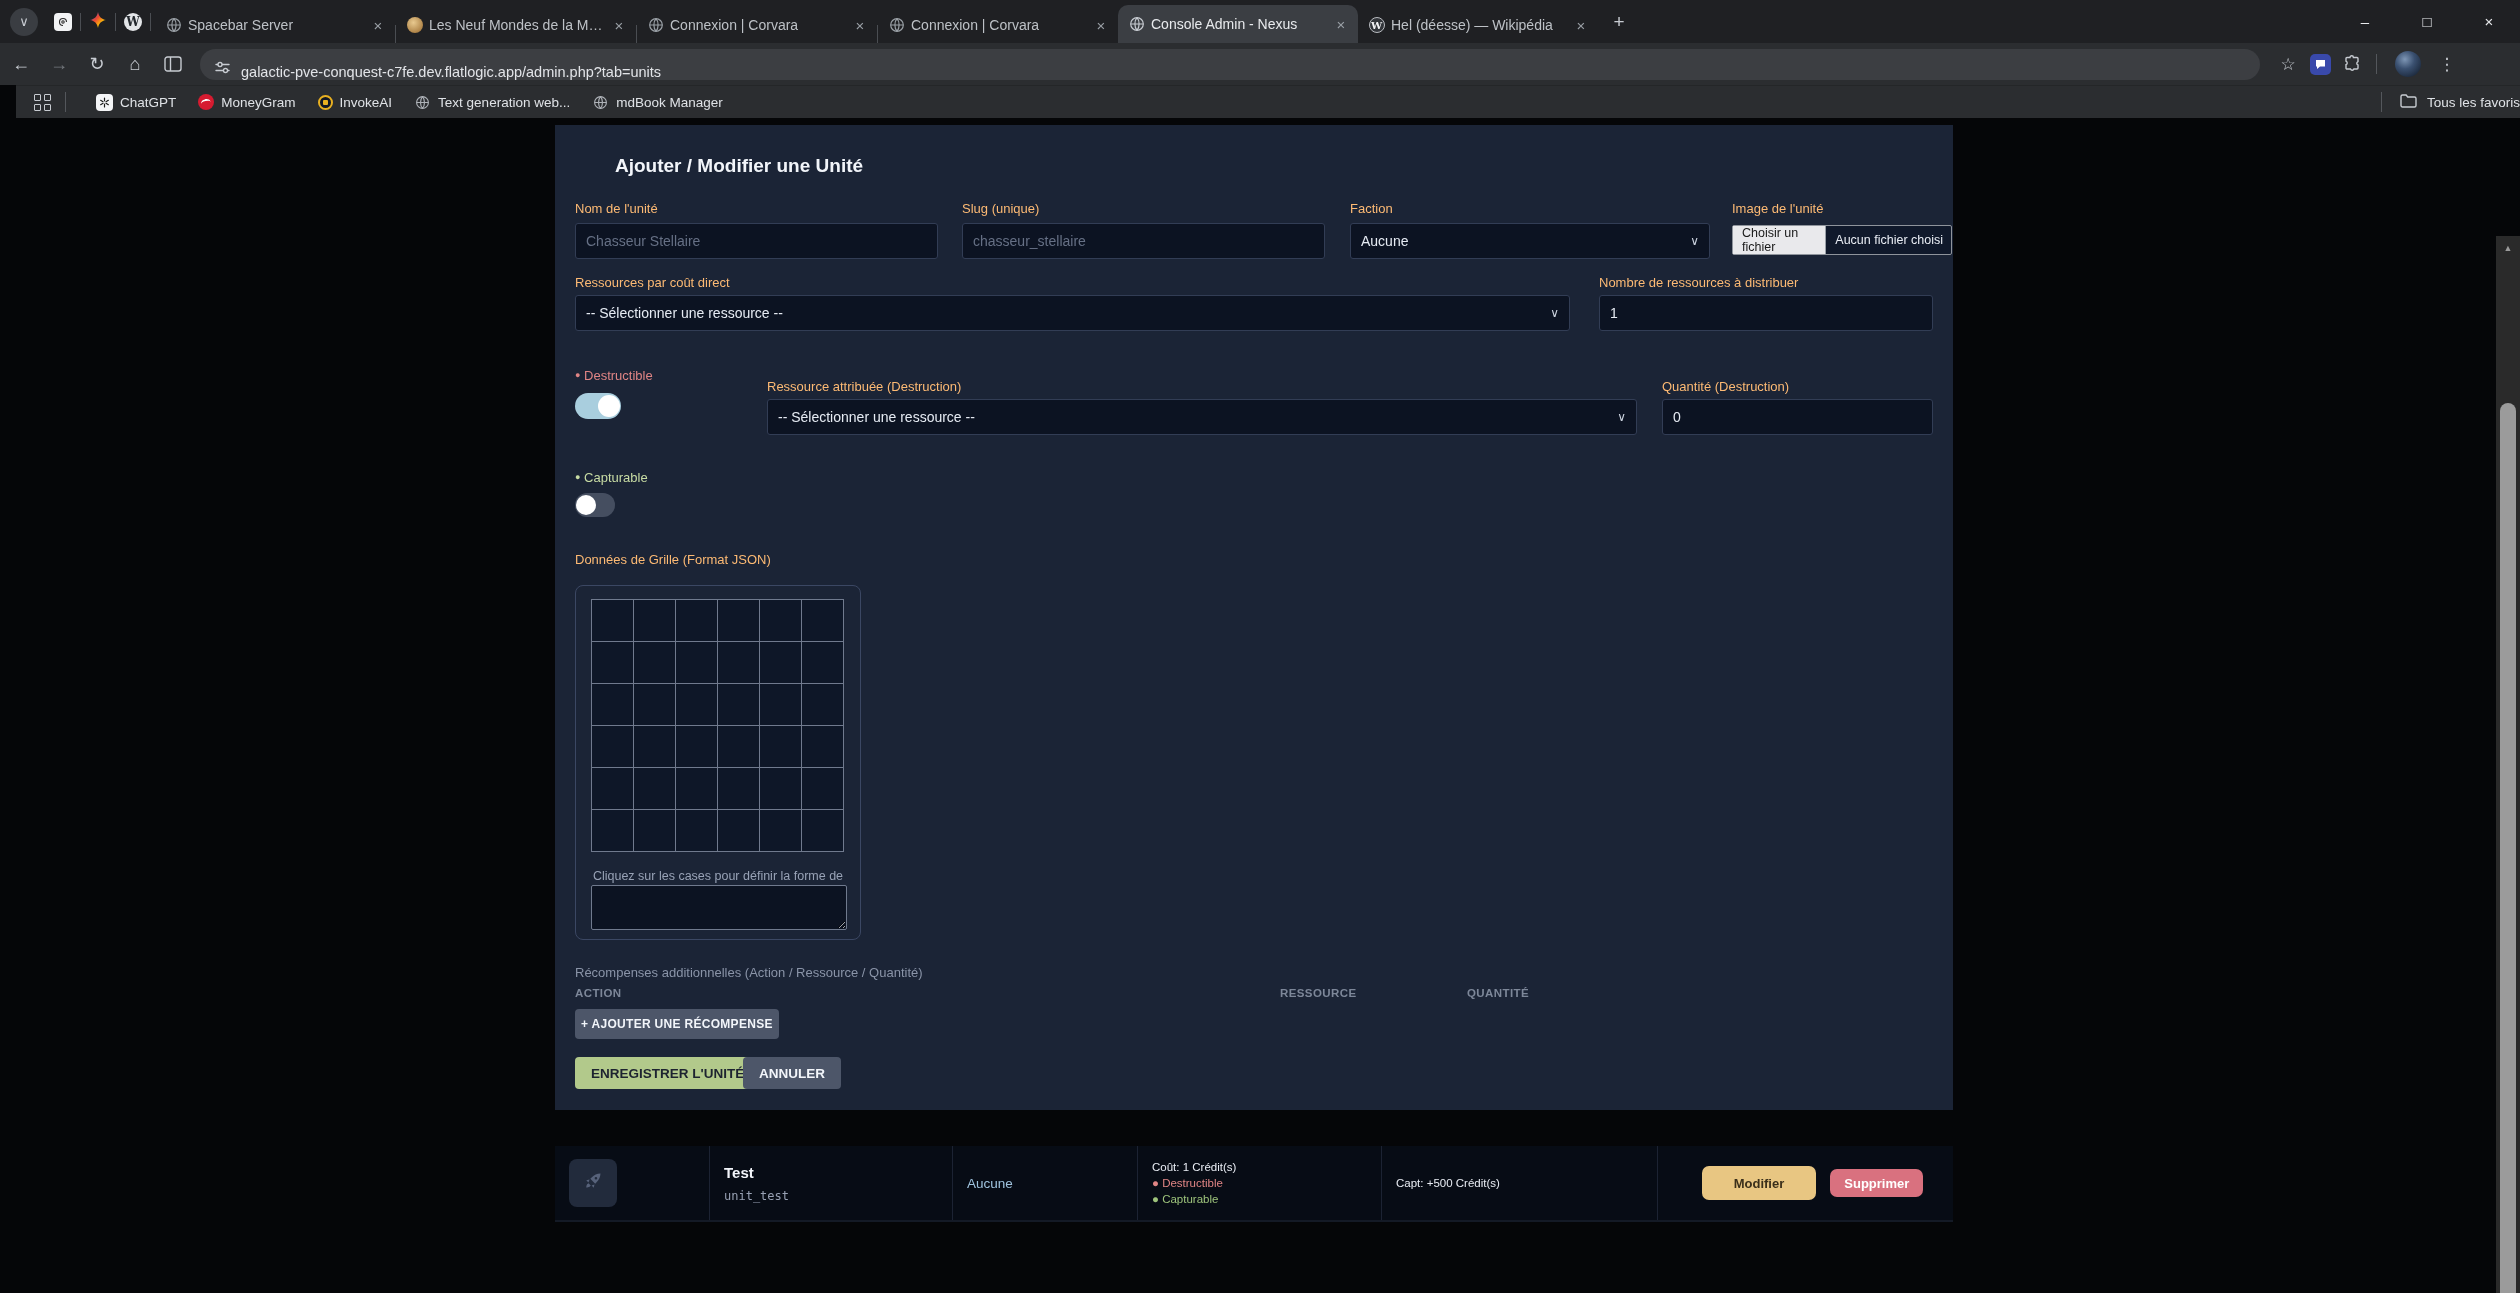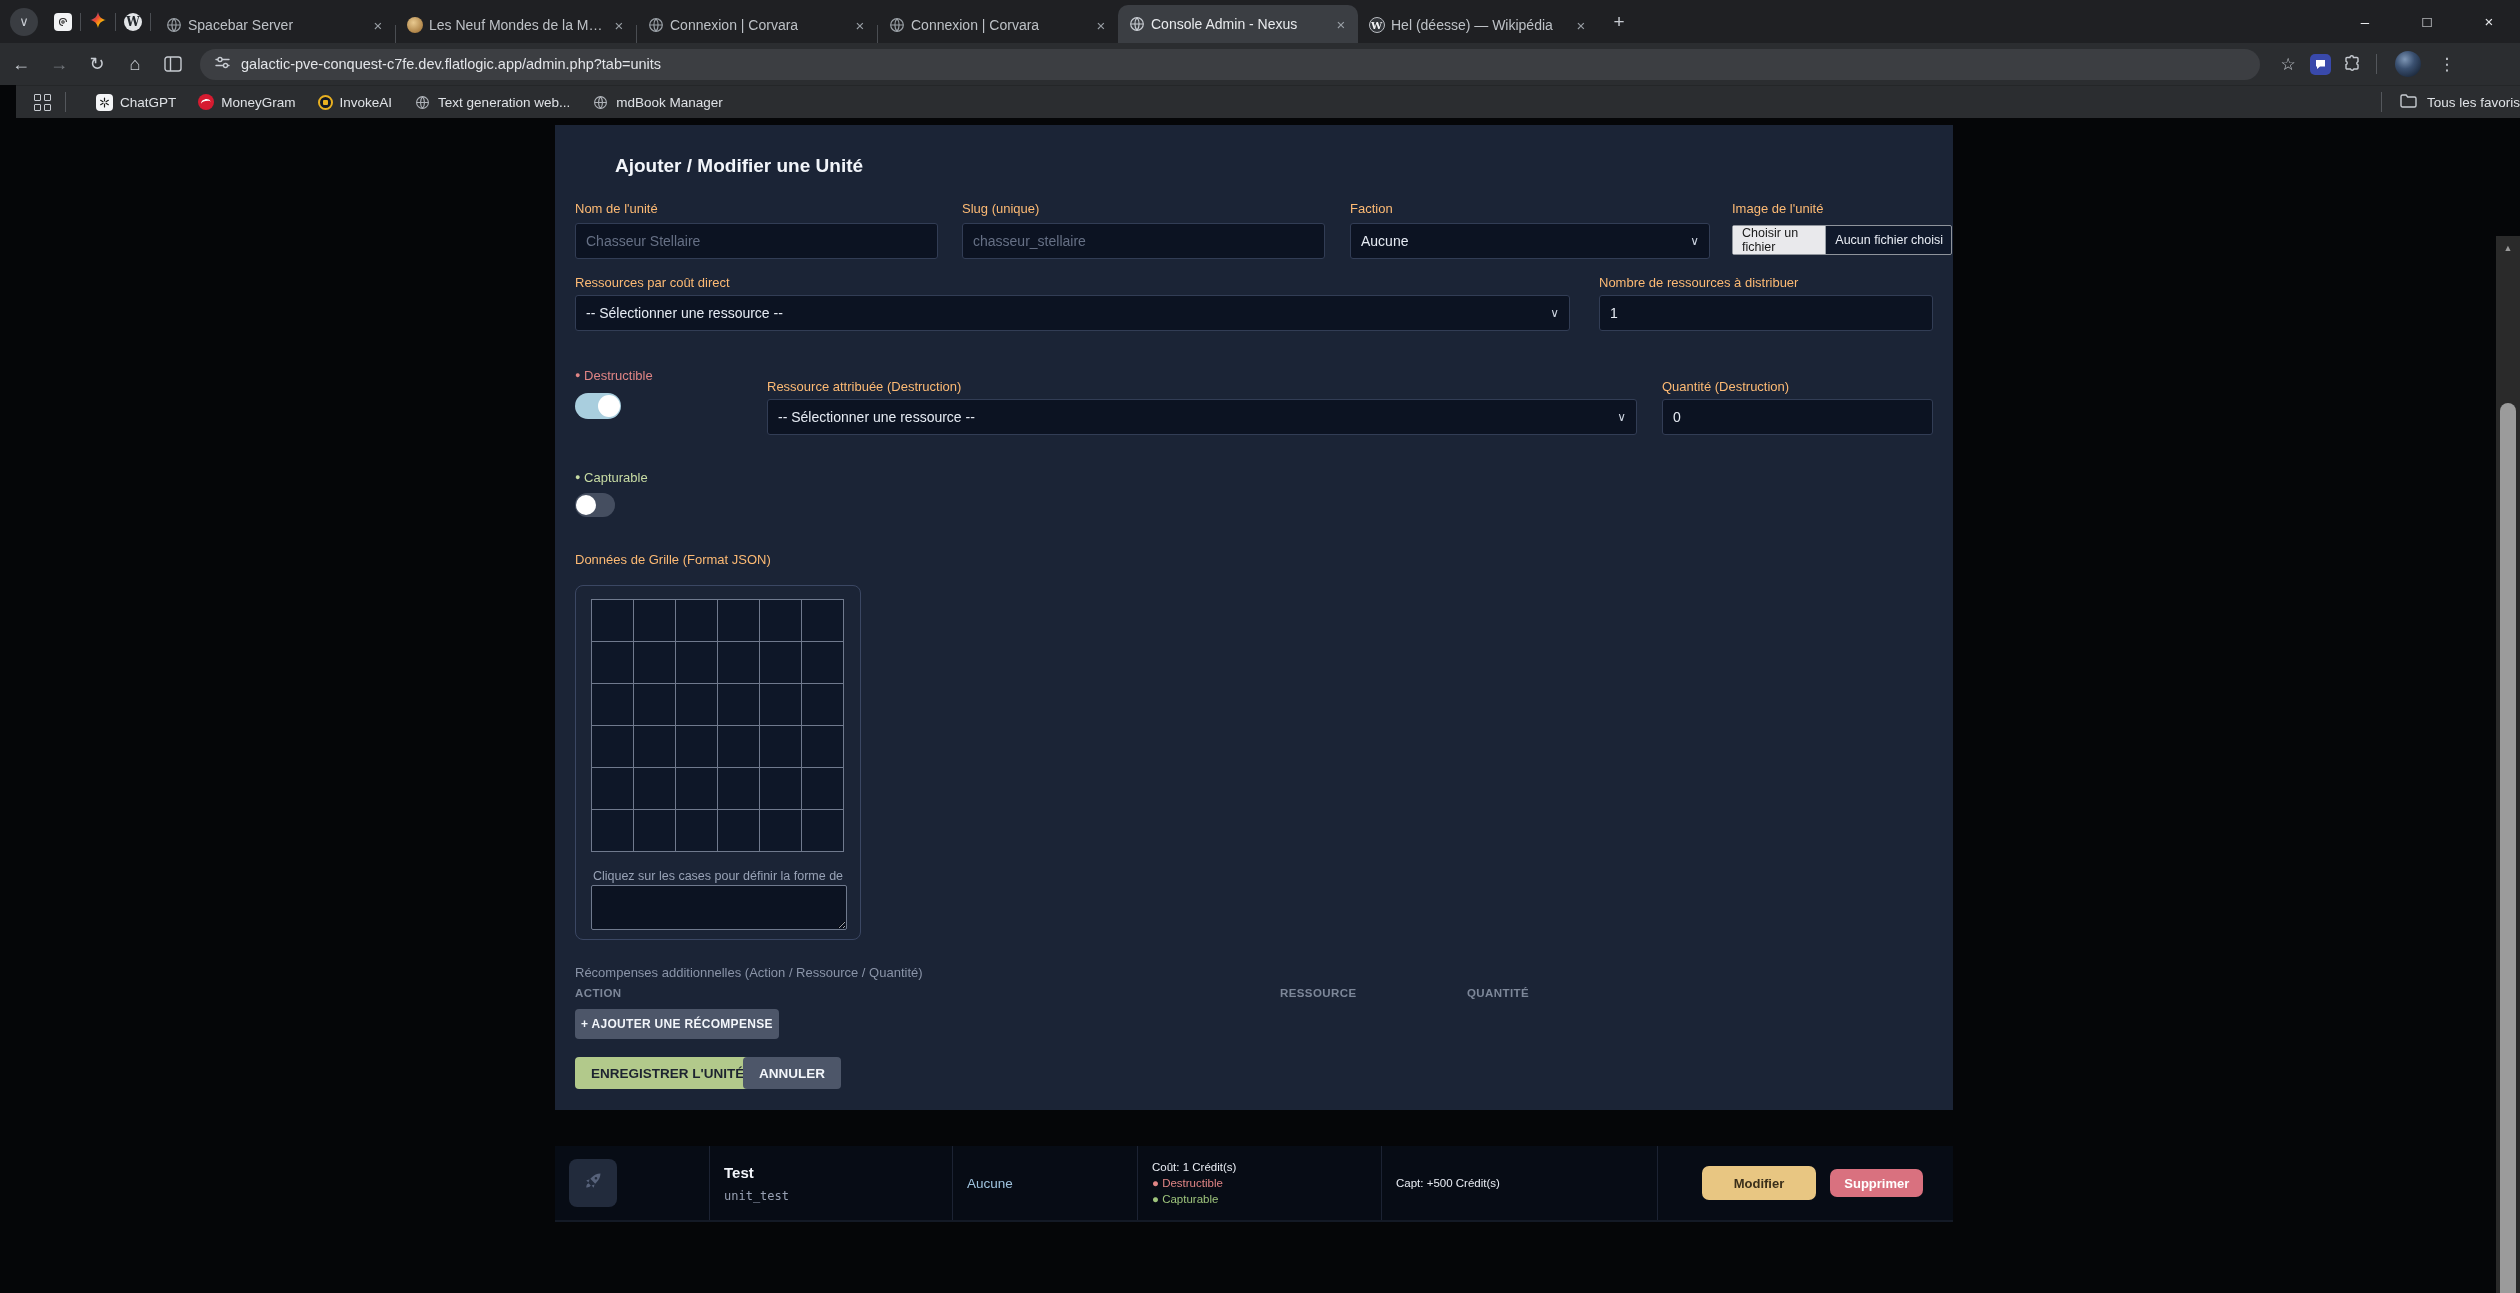--- a/index.html
+++ b/index.html
@@ -23,21 +23,21 @@
   .favicon { width:17px; height:17px; flex:0 0 17px; display:flex; align-items:center; justify-content:center; }
   .fav-tan { width:16px; height:16px; border-radius:50%; background:radial-gradient(circle at 40% 35%, #e8c98f, #b08549 70%, #7c5a2e); }
   .fav-wiki { width:16px; height:16px; border-radius:50%; background:#32353a; border:1px solid #b9bcc1; color:#f1f2f4; font-family:"DejaVu Serif", serif; font-size:10px; font-weight:bold; display:flex; align-items:center; justify-content:center; }
   .newtab-btn { width:30px; height:30px; color:#c7cbd1; font-size:19px; display:flex; align-items:center; justify-content:center; margin-left:6px; }
   .win-controls { position:absolute; right:0; top:0; height:43px; display:flex; }
   .win-btn { width:62px; height:43px; display:flex; align-items:center; justify-content:center; color:#e8eaed; font-size:15px; }
 
   .toolbar { position:absolute; top:43px; left:0; width:2520px; height:42px; background:#2b2d30; display:flex; align-items:center; }
   .nav-ico { width:34px; height:34px; display:flex; align-items:center; justify-content:center; font-size:18px; color:#c7cbd1; margin-left:4px; border-radius:50%; }
   .nav-ico.dim { color:#74787d; }
-  .omnibox { height:31px; background:#3c3e42; border-radius:16px; flex:1; margin:0 12px 0 10px; display:flex; align-items:center; padding:0 14px; max-width:2060px; }
+  .omnibox { height:31px; background:#3c3e42; border-radius:16px; flex:1; margin:0 12px 0 10px; display:flex; align-items:flex-end; padding:0 14px; max-width:2060px; }
   .omnibox .url { color:#e2e4e8; font-size:14.5px; margin-left:10px; white-space:nowrap; }
   .toolbar-right { display:flex; align-items:center; margin-right:8px; }
   .ext-blue { width:21px; height:21px; border-radius:5px; background:#3949ab; display:flex; align-items:center; justify-content:center; }
   .avatar { width:26px; height:26px; border-radius:50%; background:radial-gradient(circle at 38% 32%, #7e96b5 0%, #3a5070 40%, #121c2b 95%); margin:0 10px; }
   .tsep { width:1px; height:20px; background:#54575c; margin:0 8px; }
   .icon-slot { width:32px; height:32px; display:flex; align-items:center; justify-content:center; color:#c7cbd1; font-size:17px; }
 
   .bookmarks { position:absolute; top:85px; left:16px; width:2520px; height:33px; background:#2b2d30; display:flex; align-items:center; border-top:1px solid #242628; }
   .apps-grid { display:grid; grid-template-columns:7px 7px; grid-template-rows:7px 7px; gap:3px; margin-left:18px; }
   .apps-grid span { border:1.6px solid #c7cbd1; border-radius:1px; }

